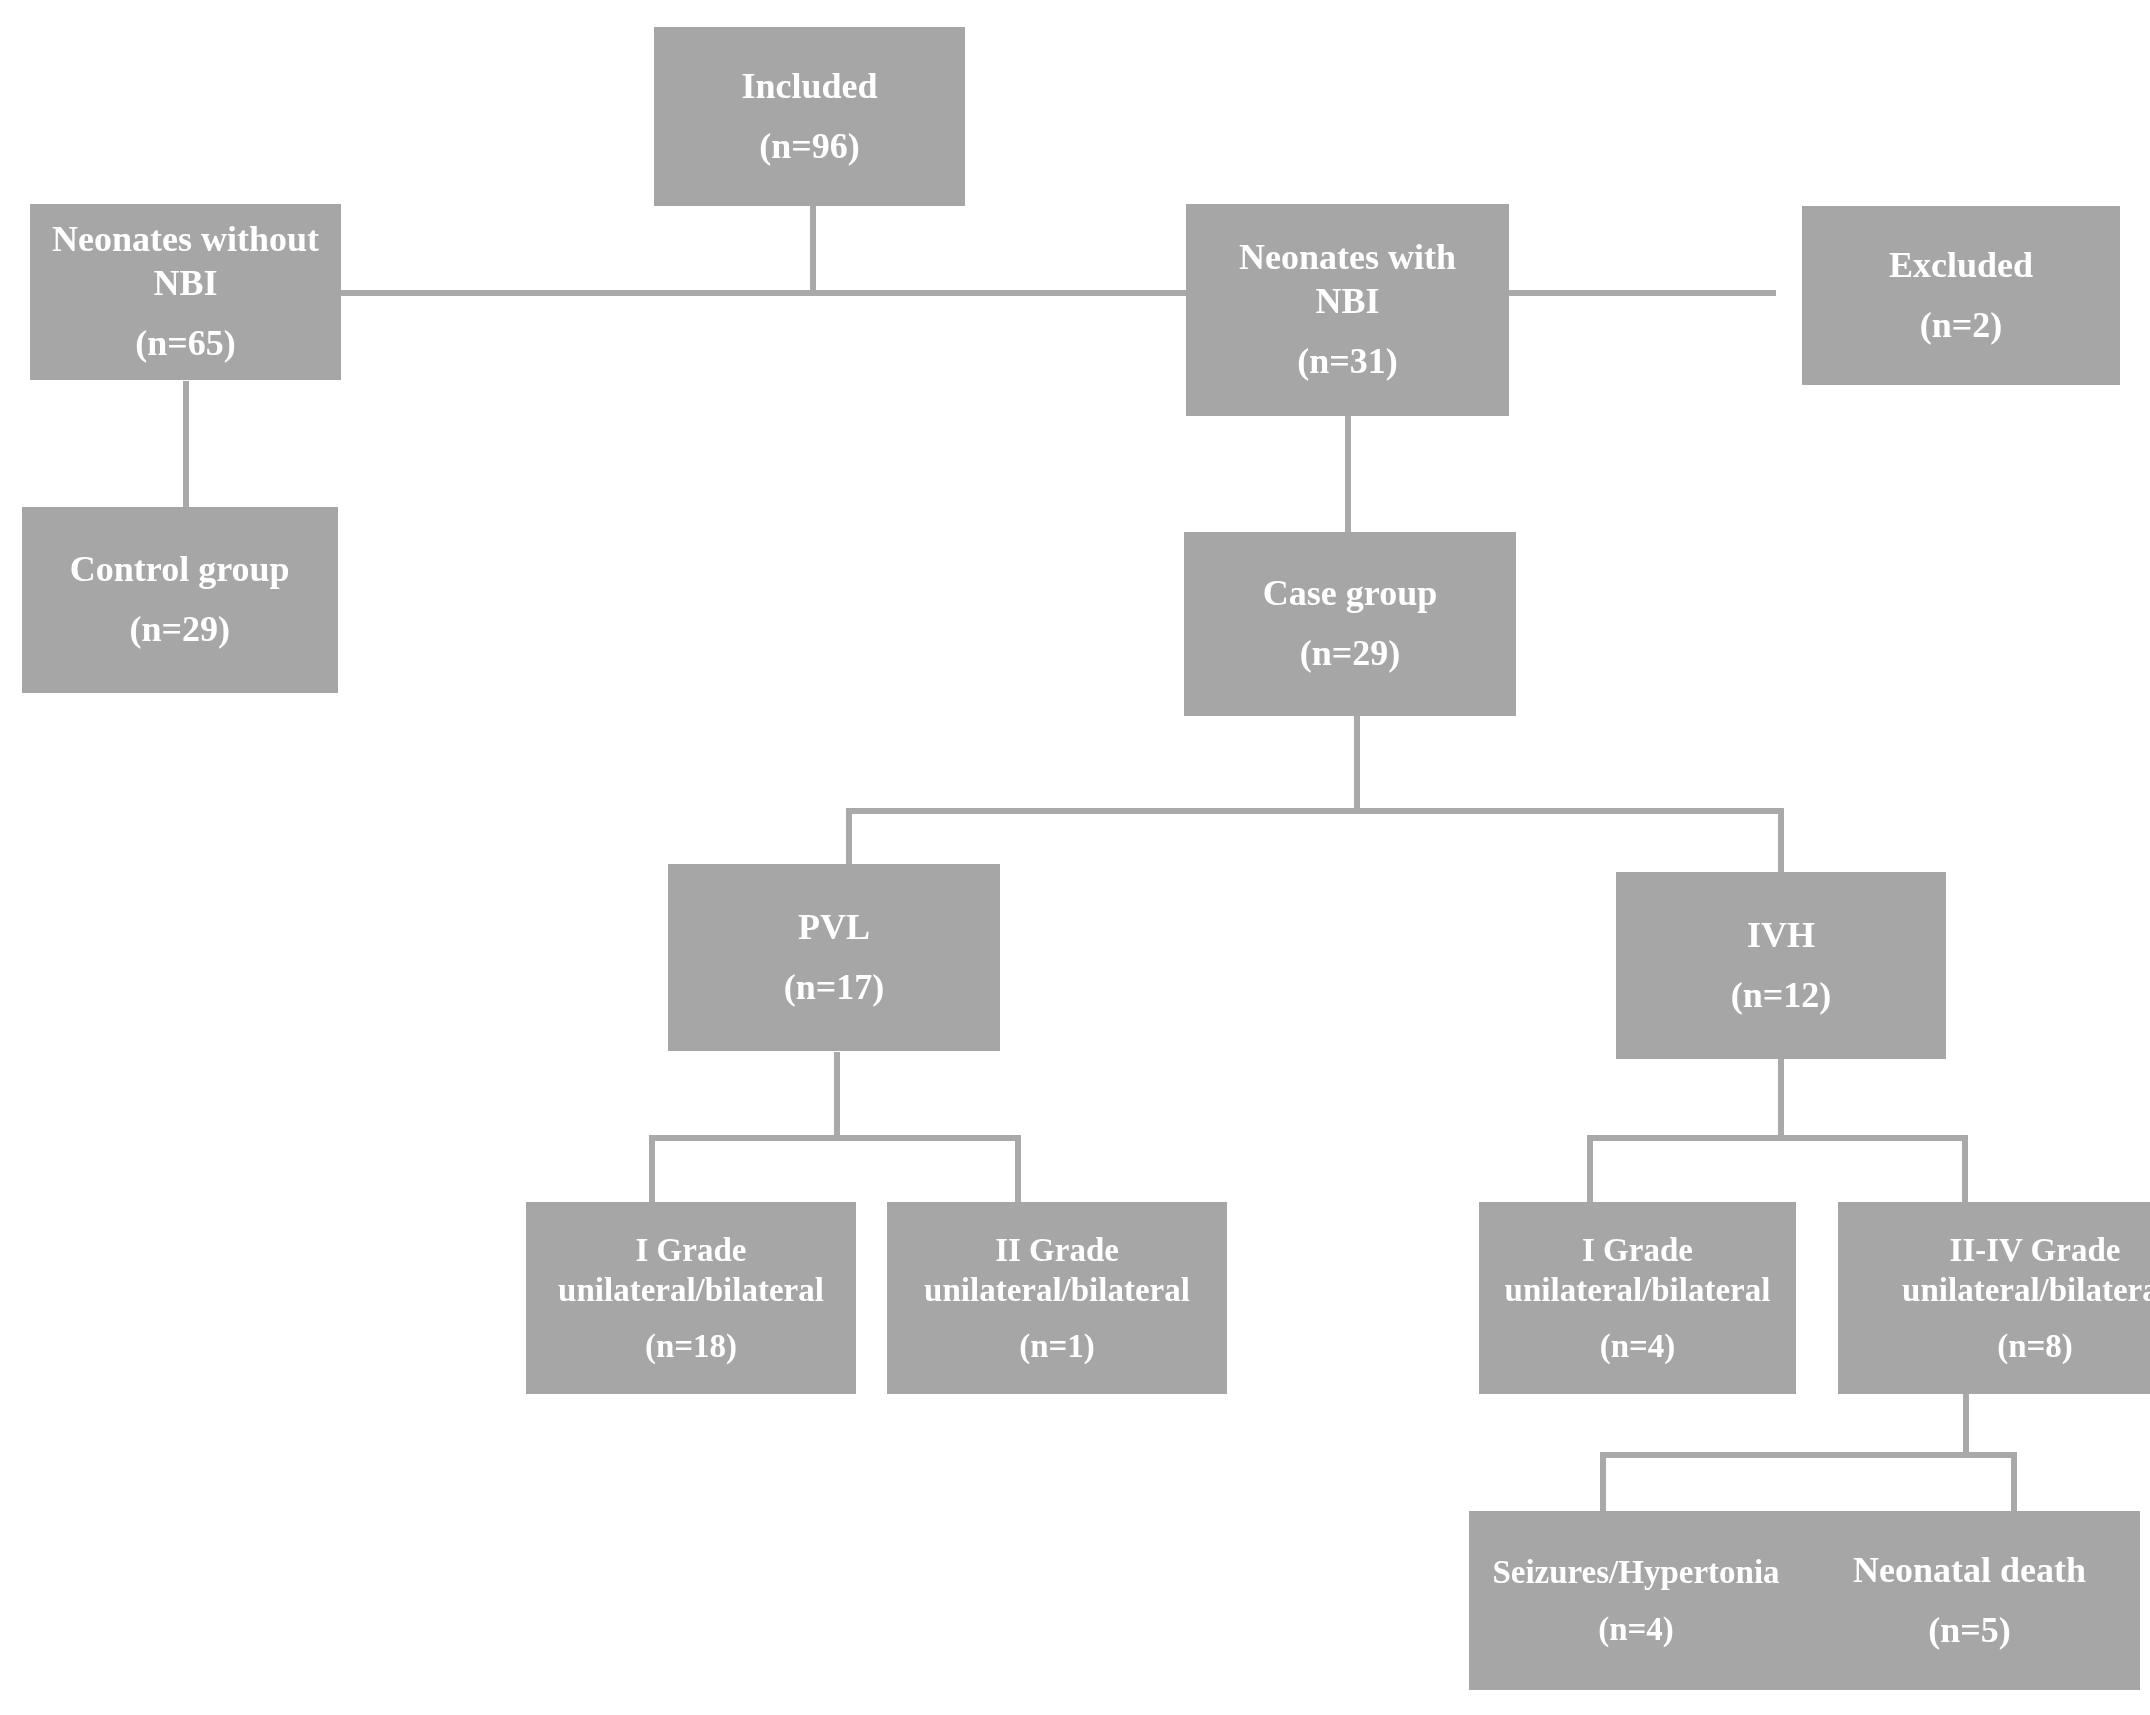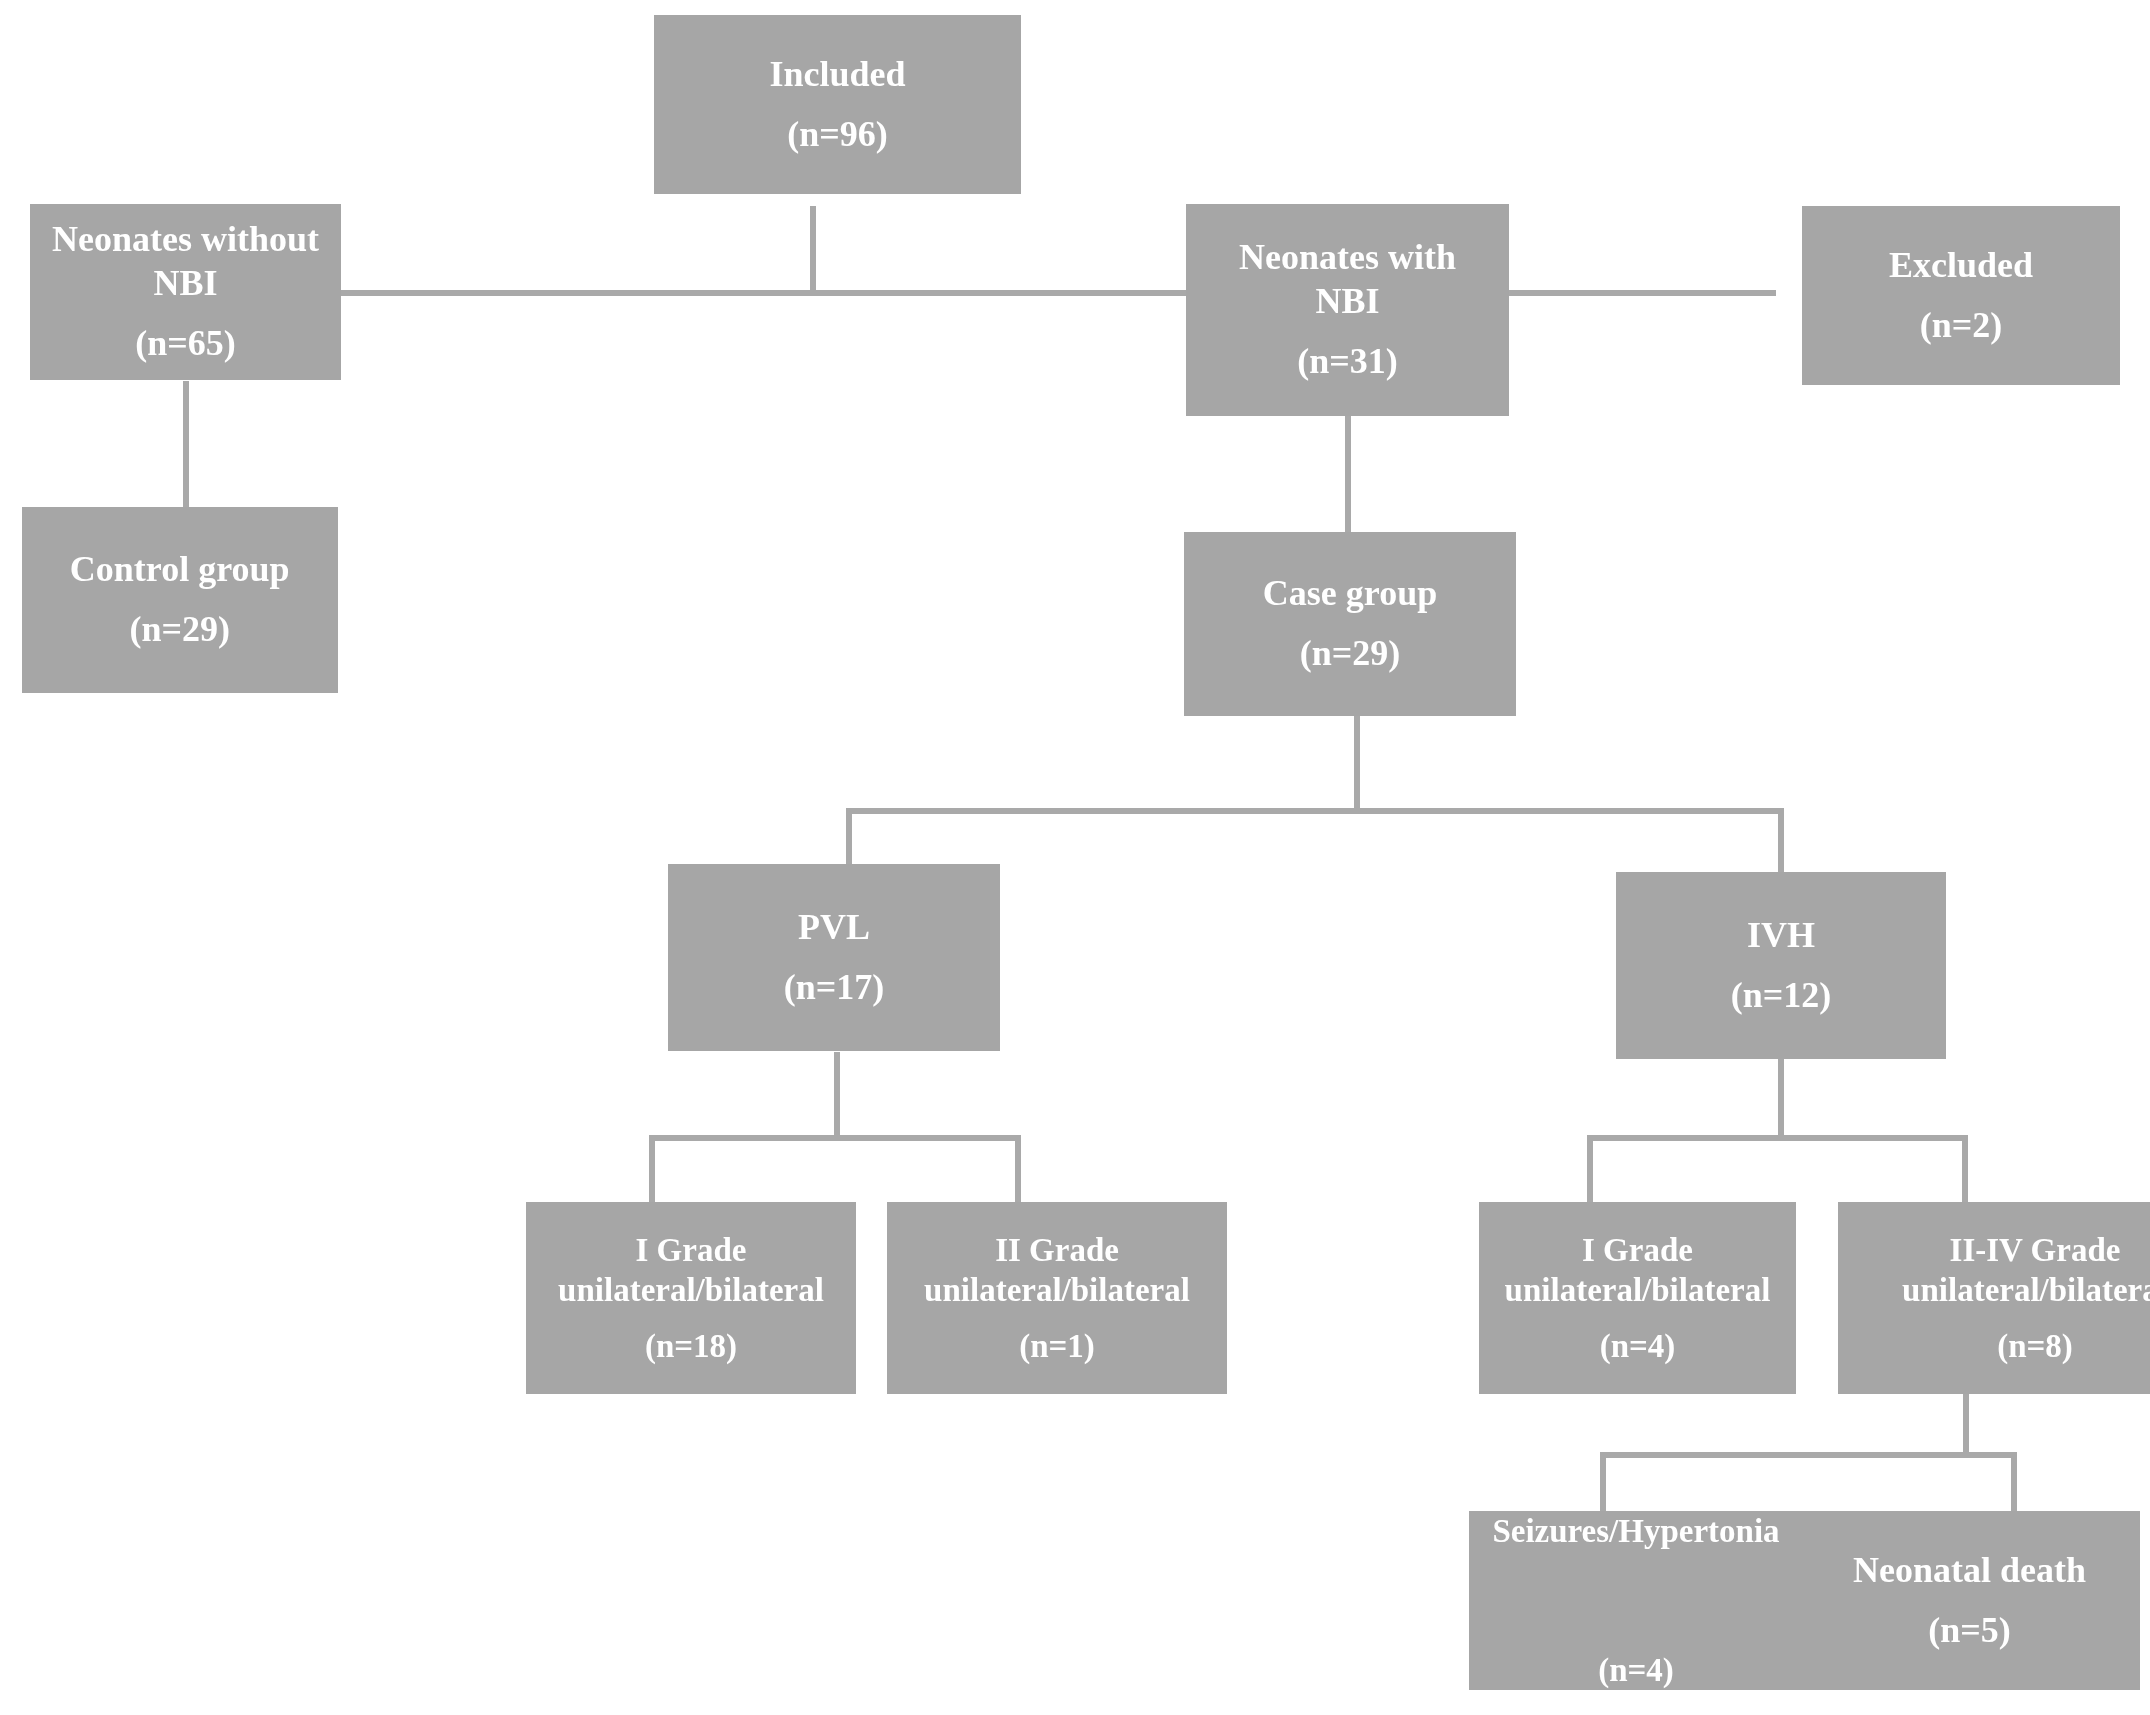--- a/index.html
+++ b/index.html
@@ -22,35 +22,35 @@
     text-align:center;
     font-weight:bold;
     font-size:36px;
     line-height:1.22;
   }
   .node .t{margin-bottom:16px;}
   .node.small{font-size:33px;margin-left:40px;}
   .node .t,.node .n{width:100%;}
   .conn{position:absolute;background:#a9a9a9;}
   
-  #n-included {left:654px;top:15px;  width:367px;height:179px;}
+  #n-included {left:654px;top:27px;  width:311px;height:179px;}
   #n-no-nbi   {left:30px;  top:204px; width:311px;height:176px;}
   #n-no-nbi .t{max-width:291px;}
   #n-with-nbi {left:1186px;top:204px; width:323px;height:212px;}
   #n-with-nbi .t{max-width:247px;}
   #n-excluded {left:1776px;top:206px; width:318px;height:179px;margin-left:26px;}
   #n-control  {left:21.7px;  top:507px; width:316px;height:186px;}
   #n-case     {left:1184px;top:532px; width:332px;height:184px;}
   #n-pvl      {left:668px;top:864px;width:332px;height:187px;}
   #n-ivh      {left:1616px;top:872px;width:330px;height:187px;}
   #n-pvl-g1   {left:486px; top:1202px;width:330px;height:192px;}
   #n-pvl-g2   {left:847px;top:1202px;width:340px;height:192px;}
   #n-ivh-g1   {left:1439px;top:1202px;width:317px;height:192px;}
   #n-ivh-g2   {left:1798px;top:1202px;width:394px;height:192px;}
-  #n-seizures {left:1429px;top:1511px;width:334px;height:179px;justify-content:space-between;}
+  #n-seizures {left:1429px;top:1511px;width:334px;height:179px;}
   #n-death    {left:1799px;top:1511px;width:341px;height:179px;}
 </style>
 </head>
 <body>
 
 <div class="canvas">
 
   <div class="conn" style="left:810px;top:206px;width:5.6px;height:86px;"></div>
   <div class="conn" style="left:341px;top:290px;width:845px;height:5.6px;"></div>
   <div class="conn" style="left:1509px;top:290px;width:267px;height:5.6px;"></div>

